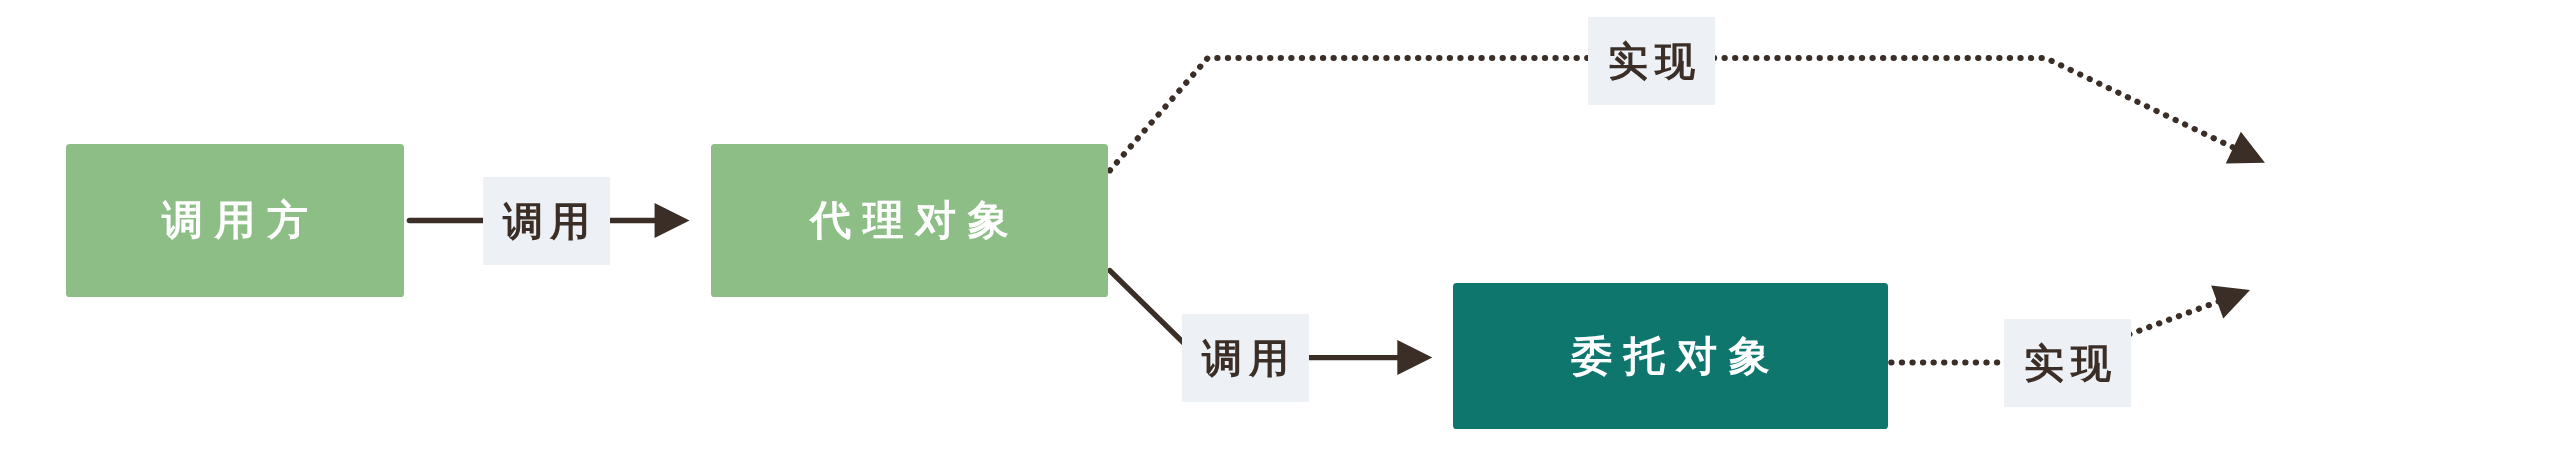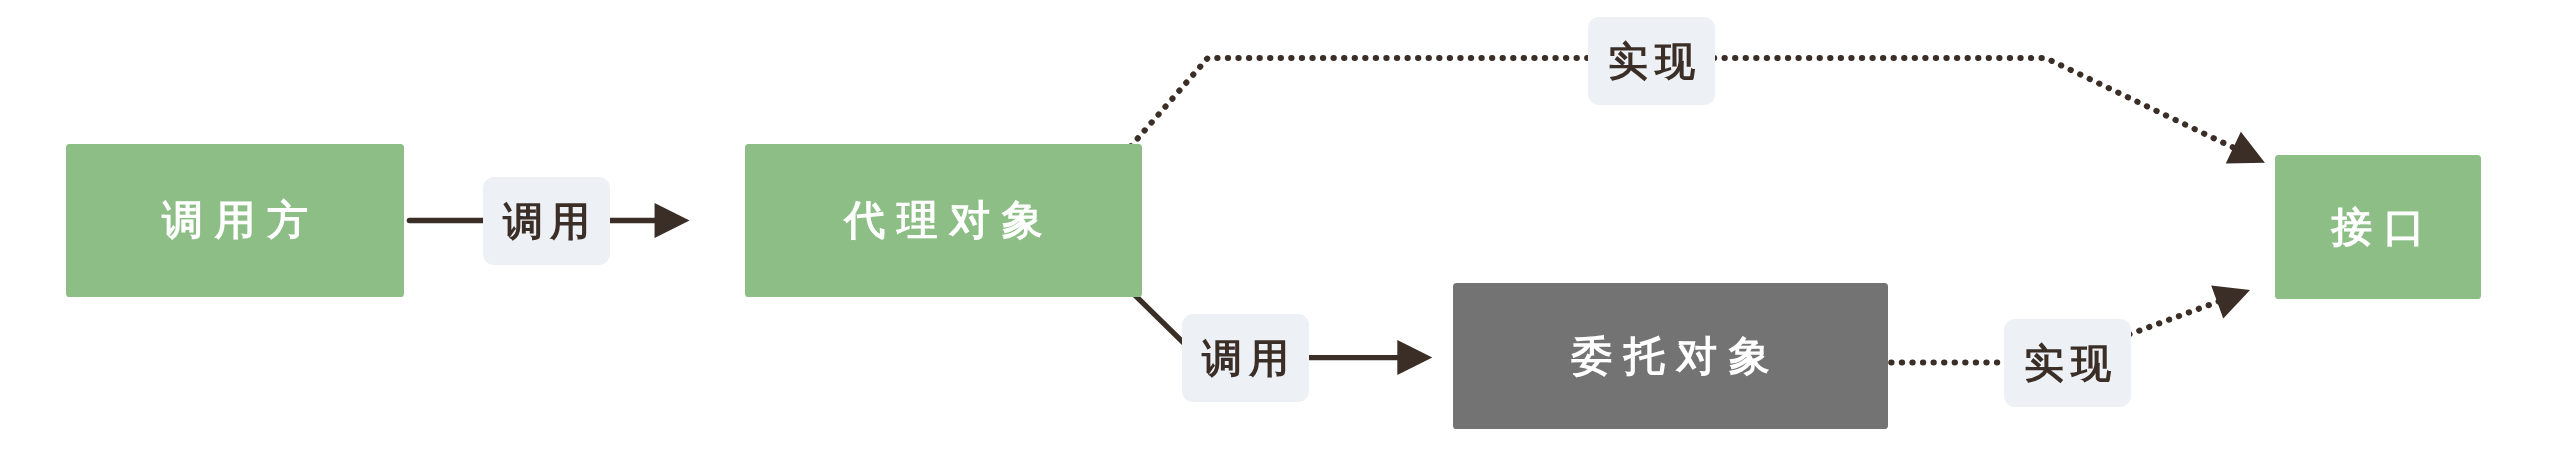--- a/index.html
+++ b/index.html
@@ -41,30 +41,30 @@
     letter-spacing:0.28em;
     text-indent:0.28em;
     white-space:nowrap;
   }
   .edge-label{
     position:absolute;
     z-index:2;
     display:flex;
     align-items:center;
     justify-content:center;
-    border-radius:11px;
+    border-radius:1px;
     font-size:40px;
     font-weight:bold;
     color:#3a2e26;
     letter-spacing:0.18em;
     text-indent:0.18em;
     white-space:nowrap;
   }
   #node-caller   {left:66px;  top:144px; width:338px; height:153px;}
-  #node-proxy    {left:745px; top:144px; width:397px; height:153px;}
+  #node-proxy    {left:711px; top:144px; width:397px; height:153px;}
   #node-delegate {left:1453px; top:283px; width:435px; height:146px;}
   #node-interface{left:2275px; top:155px; width:206px; height:144px;}
   #label-call-1      {left:483px;  top:177px; width:127px; height:88px;}
   #label-implement-1 {left:1588px; top:17px;  width:127px; height:88px;}
   #label-call-2      {left:1182px; top:314px; width:127px; height:88px;}
   #label-implement-2 {left:2004px; top:319px; width:127px; height:88px;}
 </style>
 </head>
 <body>
 
@@ -87,27 +87,24 @@
   </svg>
 
   <div class="node" id="node-caller" style="background:#8cbe86;">
     <span>调用方</span>
   </div>
 
   <div class="node" id="node-proxy" style="background:#8cbe86;">
     <span>代理对象</span>
   </div>
 
-  <div class="node" id="node-delegate" style="background:#737373;">
+  <div class="node" id="node-delegate" style="background:#0f766e;">
     <span>委托对象</span>
   </div>
 
-  <div class="node" id="node-interface" style="background:#8cbe86;">
-    <span>接口</span>
-  </div>
 
   <div class="edge-label" id="label-call-1" style="background:#edf1f5;">
     <span>调用</span>
   </div>
 
   <div class="edge-label" id="label-implement-1" style="background:#edf1f5;">
     <span>实现</span>
   </div>
 
   <div class="edge-label" id="label-call-2" style="background:#edf1f5;">

